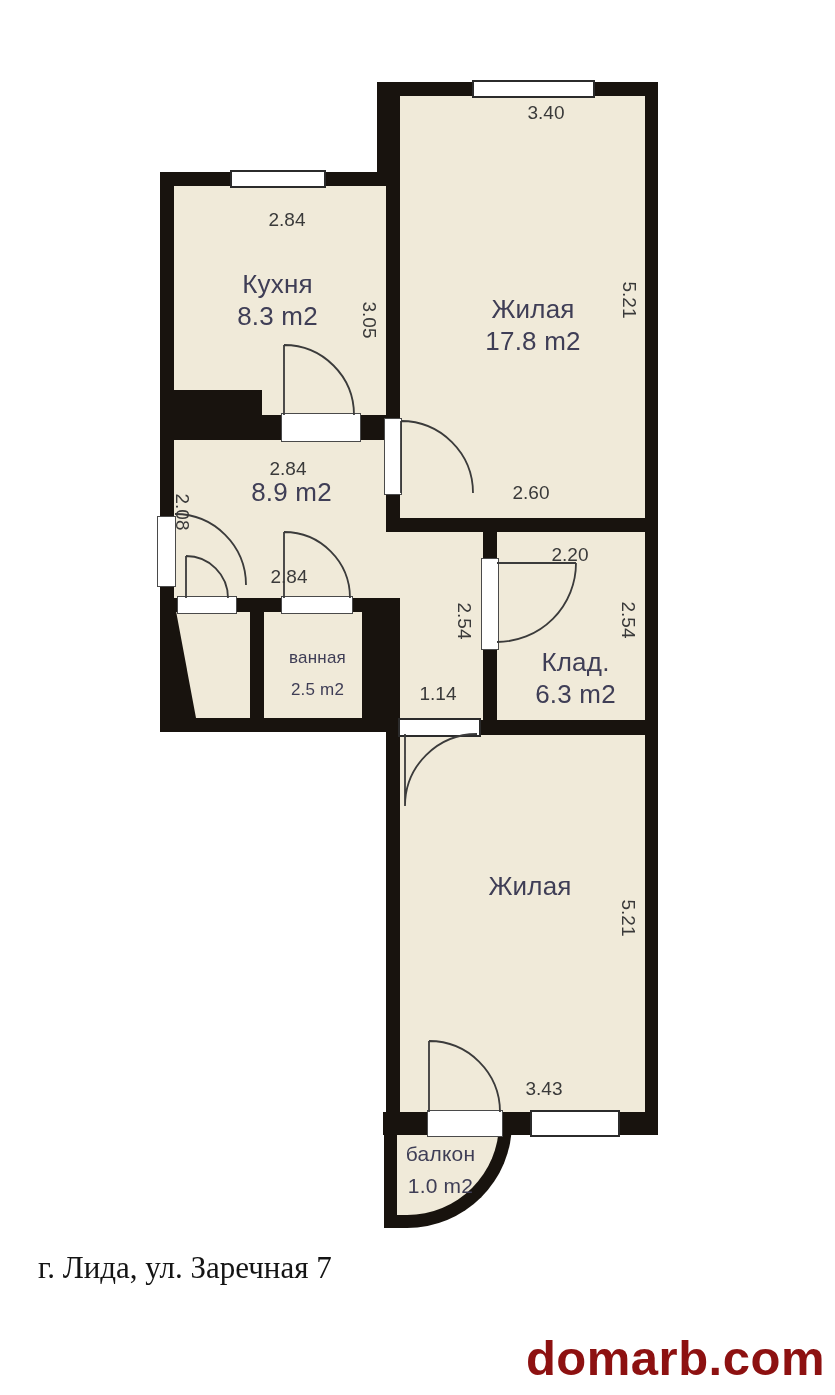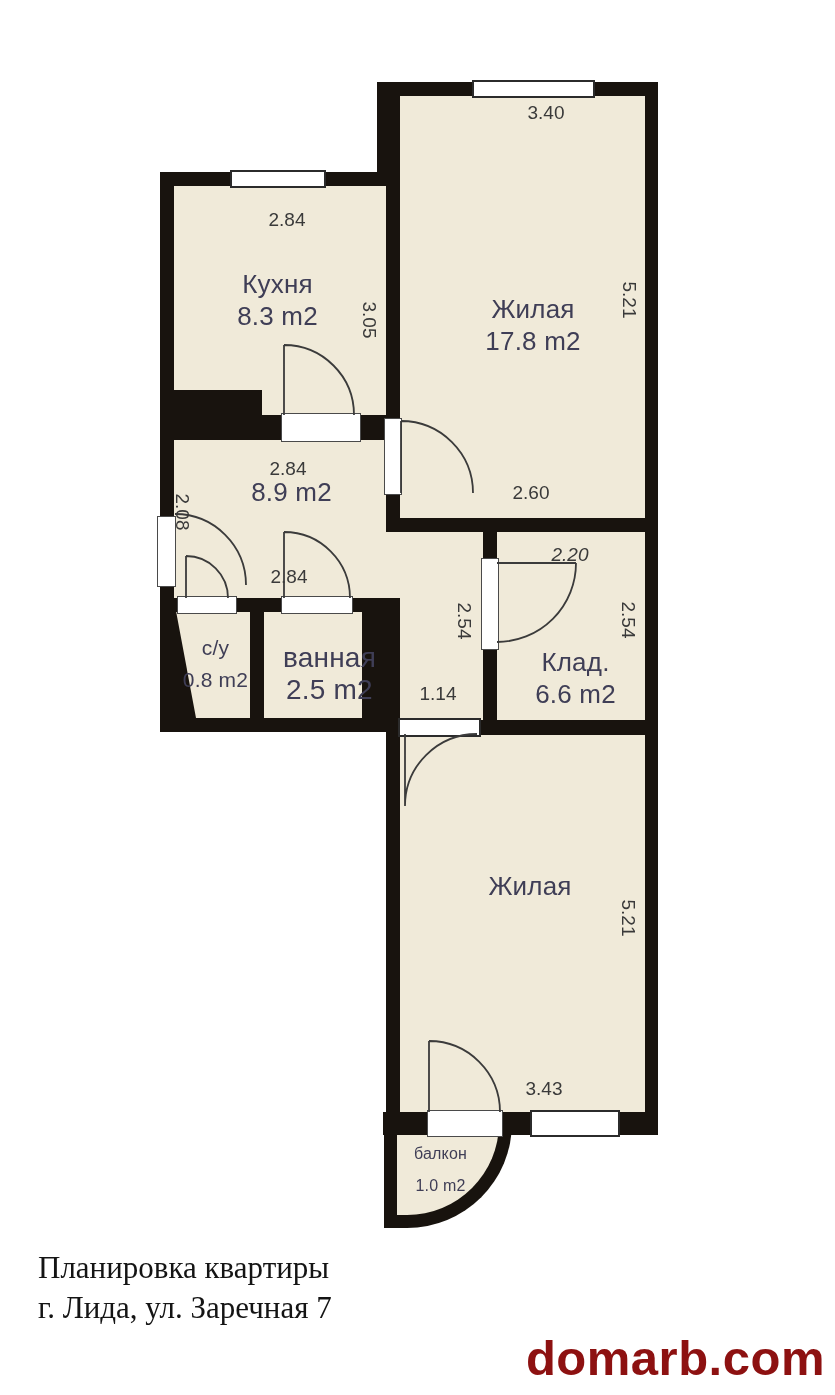--- a/index.html
+++ b/index.html
@@ -96,56 +96,51 @@
     <div>Кухня</div>
     <div>8.3 m2</div>
   </div>
   <div class="abs room-label" style="left:443px;top:293px;width:180px;">
     <div>Жилая</div>
     <div>17.8 m2</div>
   </div>
   <div class="abs room-label" style="left:204px;top:476px;width:175px;">
     <div>8.9 m2</div>
   </div>
-  <div class="abs room-label" style="left:168px;top:632px;width:95px;font-size:21px;">
-    <div>с/у</div>
-    <div>0.8 m2</div>
-  </div>
-  <div class="abs room-label" style="left:262px;top:642px;width:135px;font-size:28px;">
+  <div class="abs room-label" style="left:250px;top:642px;width:135px;font-size:17px;">
     <div>ванная</div>
     <div>2.5 m2</div>
   </div>
   <div class="abs room-label" style="left:508px;top:598px;width:135px;margin-top:48px;">
     <div>Клад.</div>
-    <div>6.6 m2</div>
+    <div>6.3 m2</div>
   </div>
   <div class="abs room-label" style="left:440px;top:870px;width:180px;">
     <div>Жилая</div>
   </div>
-  <div class="abs room-label" style="left:383px;top:1138px;width:115px;font-size:16px;">
+  <div class="abs room-label" style="left:383px;top:1138px;width:115px;font-size:21px;">
     <div>балкон</div>
     <div>1.0 m2</div>
   </div>
 
   <div class="abs dim" style="left:511px;top:102px;">3.40</div>
   <div class="abs dim" style="left:252px;top:209px;">2.84</div>
   <div class="abs dim" style="left:253px;top:458px;">2.84</div>
   <div class="abs dim" style="left:254px;top:566px;">2.84</div>
   <div class="abs dim" style="left:496px;top:482px;">2.60</div>
-  <div class="abs dim" style="left:535px;top:544px;font-style:italic;">2.20</div>
+  <div class="abs dim" style="left:535px;top:544px;">2.20</div>
   <div class="abs dim" style="left:403px;top:683px;">1.14</div>
   <div class="abs dim" style="left:509px;top:1078px;">3.43</div>
 
   <div class="abs dim vert" style="left:599px;top:289px;">5.21</div>
   <div class="abs dim vert" style="left:339px;top:309px;">3.05</div>
   <div class="abs dim vert" style="left:152px;top:501px;">2.08</div>
   <div class="abs dim vert" style="left:434px;top:610px;">2.54</div>
   <div class="abs dim vert" style="left:598px;top:609px;">2.54</div>
   <div class="abs dim vert" style="left:598px;top:907px;">5.21</div>
 
   <div class="abs caption" style="left:38px;top:1248px;width:420px;">
-    <div>Планировка квартиры</div>
     <div>г. Лида, ул. Заречная 7</div>
   </div>
 
   <div class="abs watermark" style="right:10px;top:1332px;text-align:center;">domarb.com</div>
 
 </div>
 
 </body></html>

